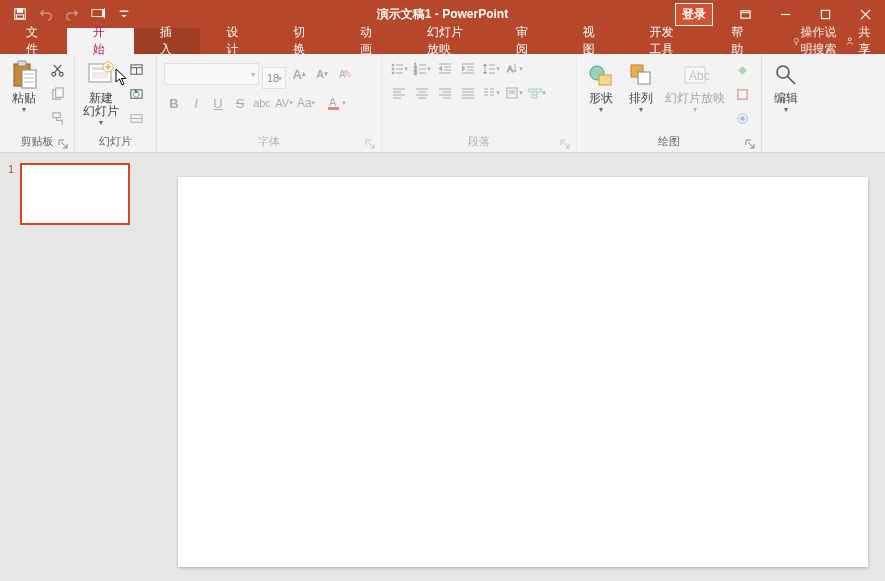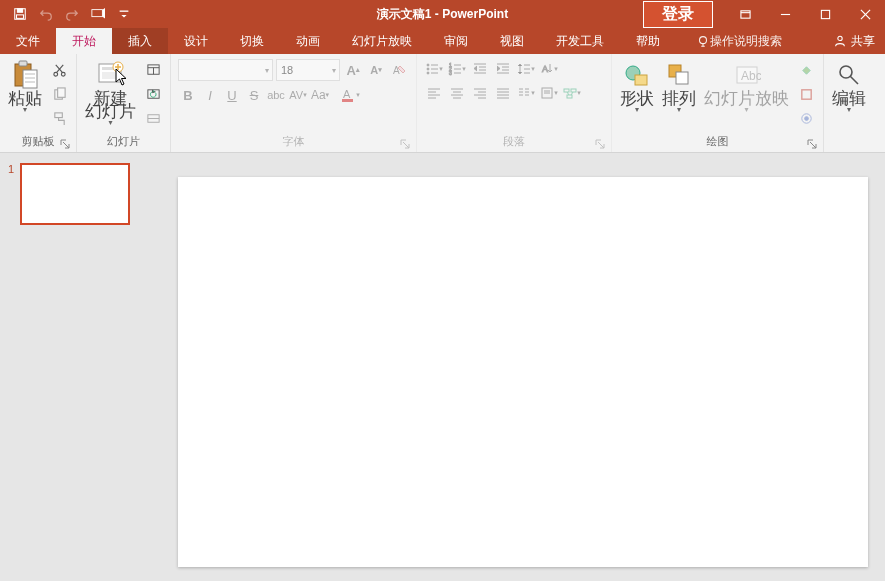--- a/index.html
+++ b/index.html
@@ -4,48 +4,48 @@
 <style>
 * { box-sizing: border-box; margin: 0; padding: 0; font-family: "Microsoft YaHei", sans-serif; }
 body { width: 885px; height: 581px; background: #e6e6e6; overflow: hidden; font-size: 12px; }
 
 .titlebar { height: 28px; background: #b7472a; display: flex; align-items: center; color: #fff; position: relative; font-weight: bold; }
 .qat { display: flex; align-items: center; padding-left: 8px; gap: 2px; }
 .qat-btn { width: 24px; height: 24px; display: flex; align-items: center; justify-content: center; cursor: pointer; }
 .qat-btn svg { width: 14px; height: 14px; }
 .title-center { position: absolute; left: 50%; transform: translateX(-50%); font-size: 12px; }
 .title-right { margin-left: auto; display: flex; align-items: center; }
-.login-btn { background: #d45230; border: 1px solid #fff; padding: 2px 18px; font-size: 16px; color: #fff; margin-right: 12px; cursor: pointer; }
+.login-btn { background: #d45230; border: 1px solid #fff; padding: 2px 6px; font-size: 12px; color: #fff; margin-right: 12px; cursor: pointer; }
 .win-btn { width: 40px; height: 28px; display: flex; align-items: center; justify-content: center; cursor: pointer; }
 .win-btn svg { width: 11px; height: 11px; }
 
 .tabbar { height: 26px; background: #b7472a; display: flex; align-items: stretch; color: #fff; position: relative; }
-.tab { padding: 0 16px; display: flex; align-items: center; font-size: 12px; cursor: pointer; }
+.tab { padding: 0 26px; display: flex; align-items: center; font-size: 12px; cursor: pointer; }
 .tab.active { background: #f3f3f3; color: #be185d; }
 .tab.hover { background: #a03e24; }
 .tabbar-right { margin-left: auto; display: flex; align-items: center; padding-right: 10px; gap: 5px; }
 .tell-me { display: flex; align-items: center; gap: 0; margin-left: 20px; opacity: 0.9; }
 .share-btn { display: flex; align-items: center; gap: 4px; cursor: pointer; }
 
 .ribbon { height: 99px; background: #f3f3f3; border-bottom: 1px solid #d4d4d4; display: flex; }
 .rgroup { border-right: 1px solid #e1e1e1; display: flex; flex-direction: column; position: relative; padding: 3px 4px 0 4px; }
 .rgroup-body { flex: 1; display: flex; align-items: flex-start; }
 .rgroup-label { text-align: center; font-size: 11px; color: #666; padding: 2px 0 3px 0; position: relative; }
 .rgroup-label .corner { position: absolute; right: 2px; bottom: 3px; width: 10px; height: 10px; }
 .bigbtn { display: flex; flex-direction: column; align-items: center; justify-content: flex-start; padding: 2px 4px; cursor: pointer; color: #444; min-width: 38px; }
 .bigbtn .ico { width: 32px; height: 32px; display: flex; align-items: center; justify-content: center; }
-.bigbtn .lbl { font-size: 17px; text-align: center; line-height: 13px; margin-top: 1px; }
+.bigbtn .lbl { font-size: 12px; text-align: center; line-height: 13px; margin-top: 1px; }
 .bigbtn .caret { font-size: 8px; color: #666; }
 .smallcol { display: flex; flex-direction: column; gap: 2px; padding: 2px 2px; }
 .smallbtn { width: 22px; height: 22px; display: flex; align-items: center; justify-content: center; cursor: pointer; }
 .smallbtn svg { width: 15px; height: 15px; }
 .disabled { opacity: 0.45; pointer-events: none; }
 .fontrow { display: flex; align-items: center; gap: 3px; margin-bottom: 4px; }
 .fontname { width: 95px; height: 22px; border: 1px solid #c8c8c8; background: #fff; font-size: 11px; padding: 0 4px; display:flex; align-items:center; position:relative; }
-.fontsize { width: 64px; height: 22px; border: 1px solid #c8c8c8; background: #fff; font-size: 11px; padding: 0 4px; display:flex; align-items:center; position:relative;}
+.fontsize { width: 24px; height: 22px; border: 1px solid #c8c8c8; background: #fff; font-size: 11px; padding: 0 4px; display:flex; align-items:center; position:relative;margin-top:8px;}
 .combo-caret { position:absolute; right:3px; top:50%; transform:translateY(-50%); font-size:8px; color:#666; }
 .iconbtn { width: 20px; height: 20px; display:flex; align-items:center; justify-content:center; cursor:pointer; color:#555; }
 .fontrow2 { display: flex; align-items: center; gap: 2px; }
 .pararow { display: flex; align-items: center; gap: 3px; margin-bottom: 4px; }
 
 .workarea { display: flex; height: calc(581px - 28px - 26px - 99px); }
 .thumbpane { width: 160px; background: #e6e6e6; padding: 10px 8px 0 8px; overflow: hidden; }
 .thumb-item { display: flex; align-items: flex-start; gap: 6px; }
 .thumb-num { font-size: 11px; color: #b7472a; }
 .thumb { width: 110px; height: 62px; background: #fff; border: 2px solid #d24726; }

